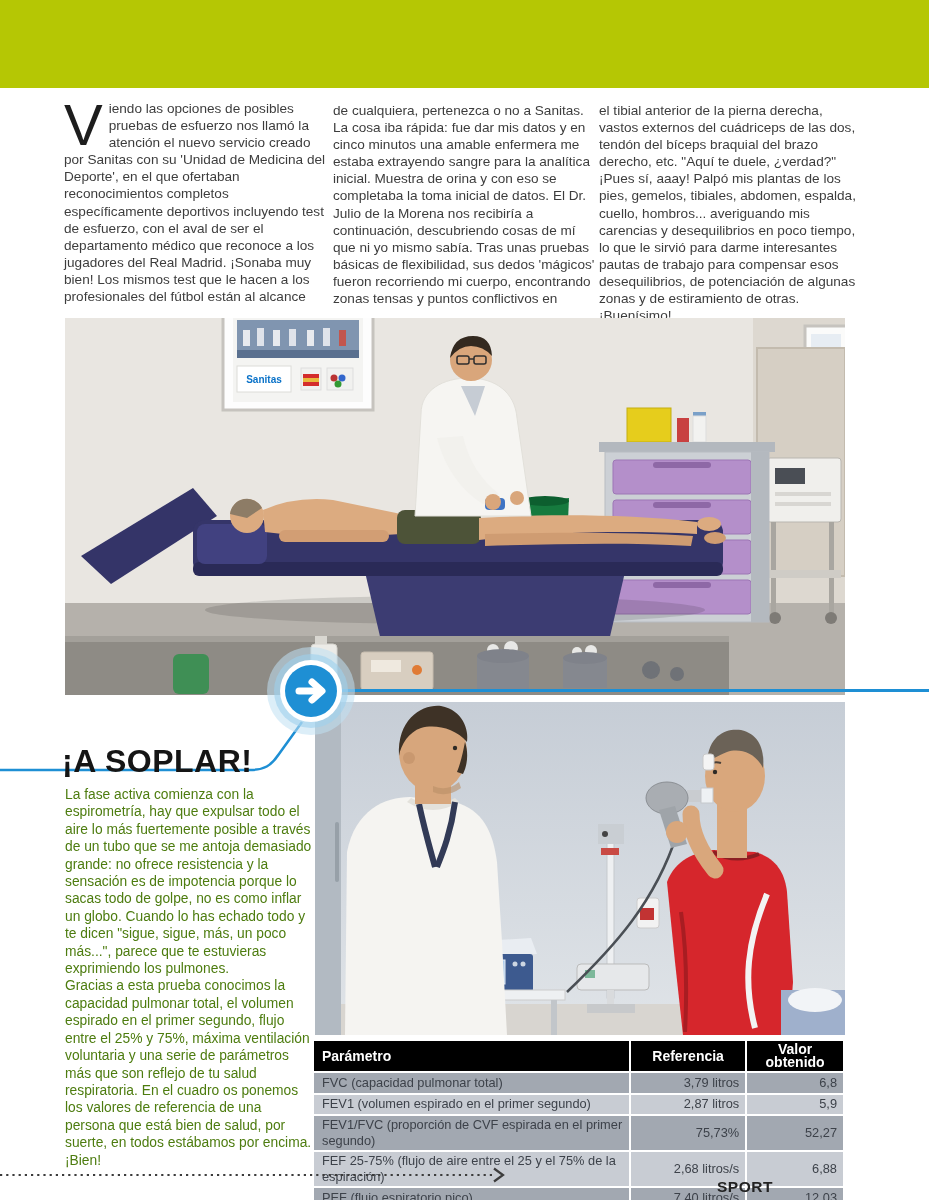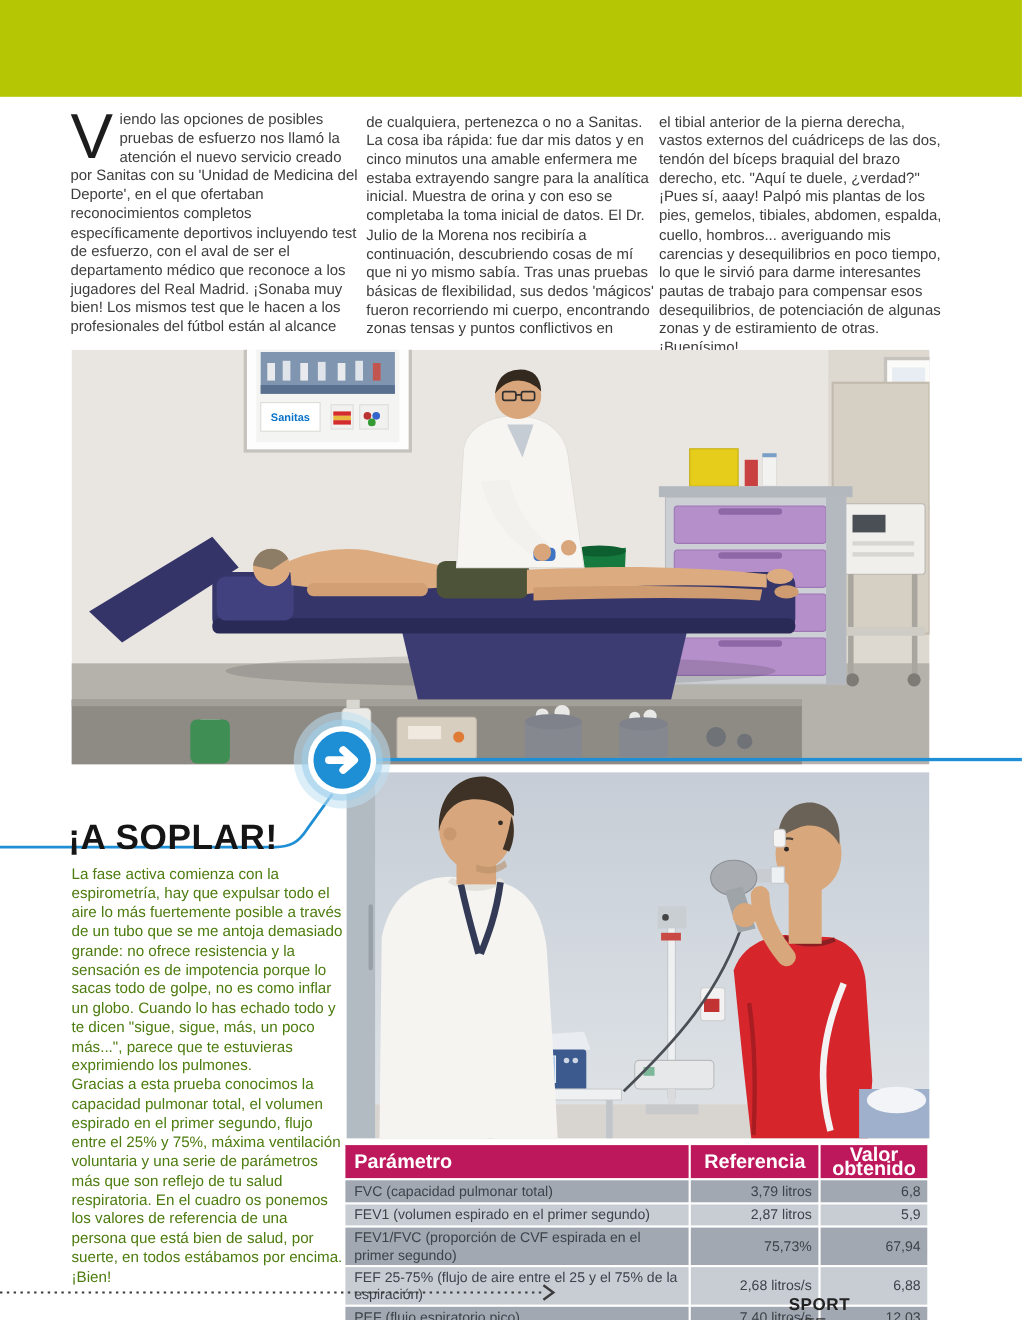--- a/index.html
+++ b/index.html
@@ -21,21 +21,21 @@
   .curve-line{position:absolute;left:0;top:716px;width:310px;height:58px;}
   .badge{position:absolute;left:265px;top:645px;width:92px;height:92px;}
   
   .headline{position:absolute;left:62px;top:722px;width:300px;font-size:32px;font-weight:800;
             letter-spacing:0.5px;color:#151515;font-family:"Liberation Sans",sans-serif;}
   .section-body{position:absolute;left:65px;top:786px;width:250px;font-size:13.8px;line-height:17.4px;color:#4d7c0f;}
   .section-body p{margin:0;}
   
   .results-table-wrap{position:absolute;left:312px;top:1039px;width:533px;}
   table.results{border-collapse:separate;border-spacing:2px;width:533px;background:#ffffff;}
-  table.results th{background:#be185d;color:#ffffff;font-size:18px;font-weight:700;
+  table.results th{background:#000000;color:#ffffff;font-size:14px;font-weight:700;
                    padding:2px 6px;line-height:13px;height:26px;}
   table.results th:first-child{text-align:left;width:322px;padding-left:8px;}
   table.results th:nth-child(2){width:105px;text-align:center;}
   table.results th:nth-child(3){width:86px;text-align:center;}
   table.results td{font-size:12.8px;color:#3d424a;padding:1px 6px;height:17.5px;line-height:16px;}
   table.results td:first-child{text-align:left;padding-left:8px;}
   table.results td:nth-child(2),table.results td:nth-child(3){text-align:right;}
   table.results tbody tr:nth-child(odd) td{background:#a2a8b1;}
   table.results tbody tr:nth-child(even) td{background:#c8ccd3;}
   
@@ -324,21 +324,21 @@
             <td>6,8</td>
           </tr>
           <tr>
             <td>FEV1 (volumen espirado en el primer segundo)</td>
             <td>2,87 litros</td>
             <td>5,9</td>
           </tr>
           <tr>
             <td>FEV1/FVC (proporción de CVF espirada en el primer segundo)</td>
             <td>75,73%</td>
-            <td>67,94</td>
+            <td>52,27</td>
           </tr>
           <tr>
             <td>FEF 25-75% (flujo de aire entre el 25 y el 75% de la espiración)</td>
             <td>2,68 litros/s</td>
             <td>6,88</td>
           </tr>
           <tr>
             <td>PEF (flujo espiratorio pico)</td>
             <td>7,40 litros/s</td>
             <td>12,03</td>

